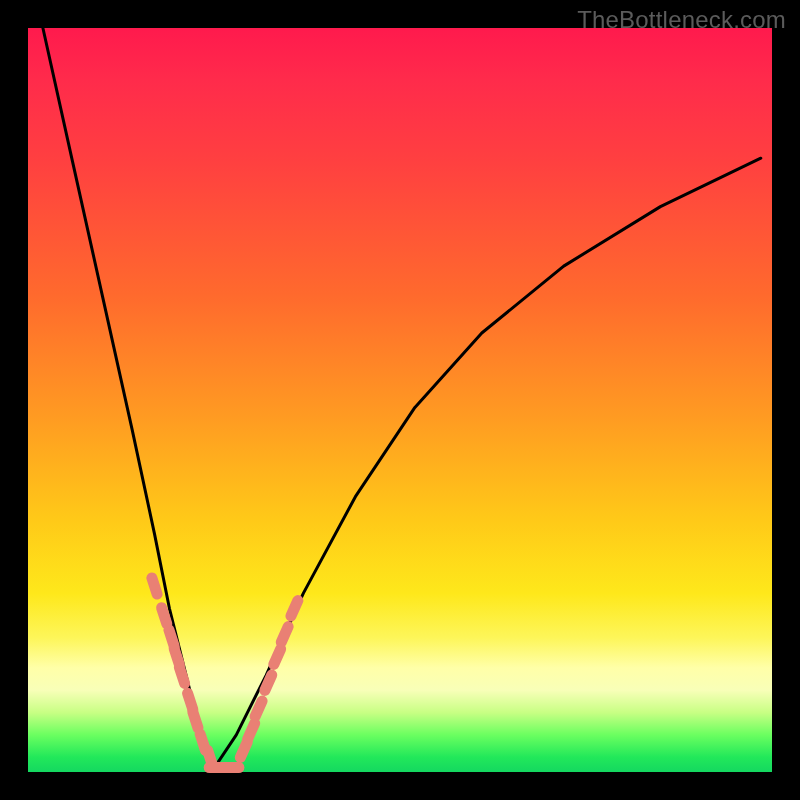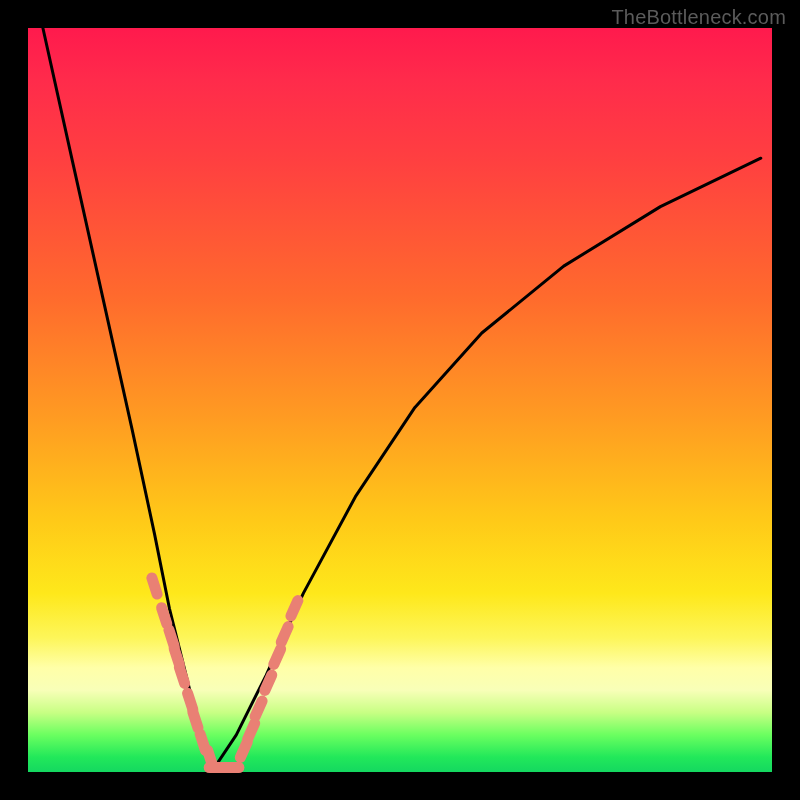--- a/index.html
+++ b/index.html
@@ -39,21 +39,21 @@
       #c8ff84 92%,
       #6bff60 95%,
       #22e85a 98%,
       #14d860 100%
     );
   }
   .watermark {
     position: absolute;
     top: 6px;
     right: 14px;
-    font-size: 20px;
+    font-size: 24px;
     font-weight: 500;
     color: #5b5b5b;
     letter-spacing: 0.2px;
     user-select: none;
   }
   svg.curves {
     position: absolute;
     left: 0;
     top: 0;
     width: 744px;

